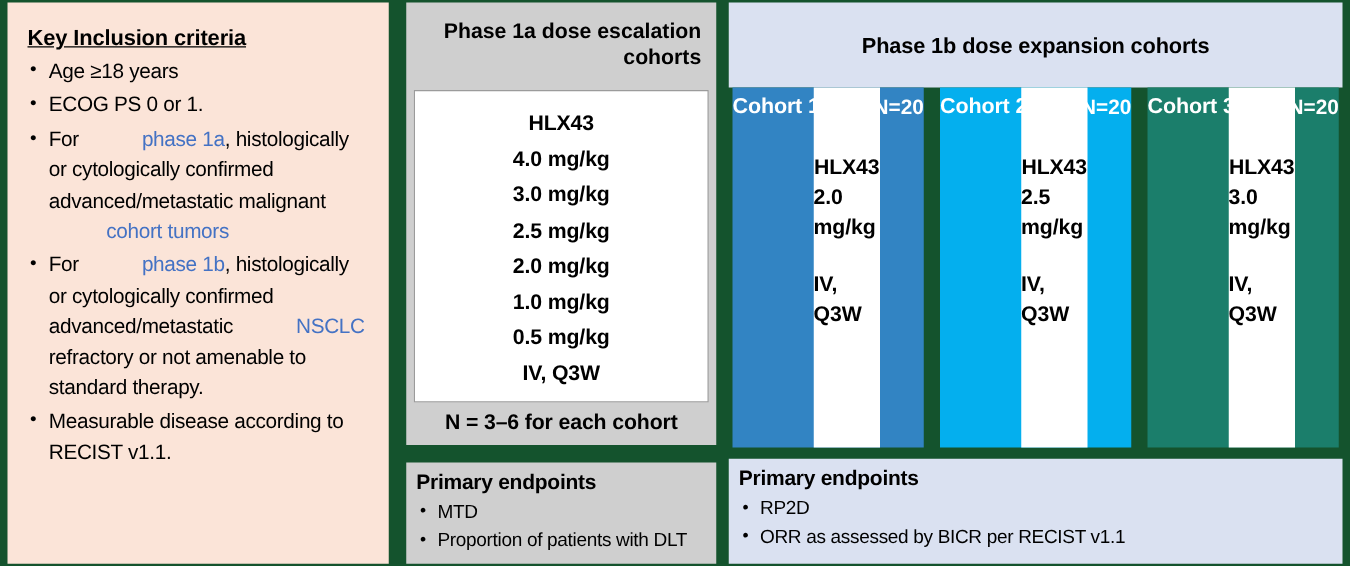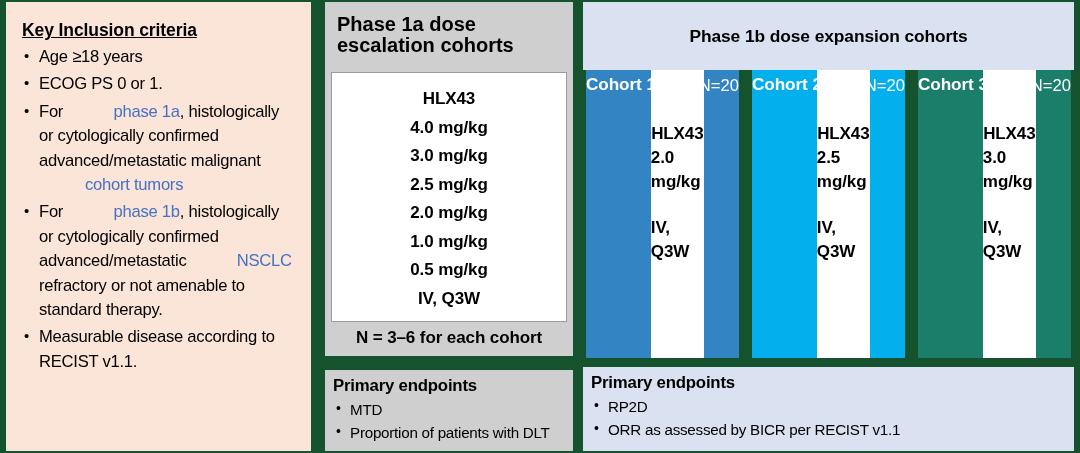--- a/index.html
+++ b/index.html
@@ -72,22 +72,22 @@
     top: 2px;
     width: 248px;
     height: 449px;
   }
   #phase1a-header {
     background: #CFCFCF;
     height: 66px;
     display: flex;
     align-items: center;
     justify-content: center;
-    text-align: left;
-    font-size: 20px;
+    text-align: right;
+    font-size: 17px;
     font-weight: bold;
     line-height: 21px;
     padding: 12px 12px;
     box-sizing: border-box;
   }
   #phase1a-body {
     background: #CFCFCF;
     padding: 4px 6px 0 6px;
     box-sizing: border-box;
     height: 288px;
@@ -200,21 +200,21 @@
     letter-spacing: -0.1px;
     margin-top: 22px;
   }
   .cohort-n {
     height: 32px;
     display: flex;
     align-items: center;
     justify-content: center;
     color: #ffffff;
     font-size: 16.6px;
-    font-weight: normal;
+    font-weight: bold;
     margin: 0 -5px;
   }
   #phase1b-endpoints {
     position: absolute;
     left: 0;
     top: 365px;
     width: 491px;
     height: 84px;
     background: #DAE1F1;
     box-sizing: border-box;

